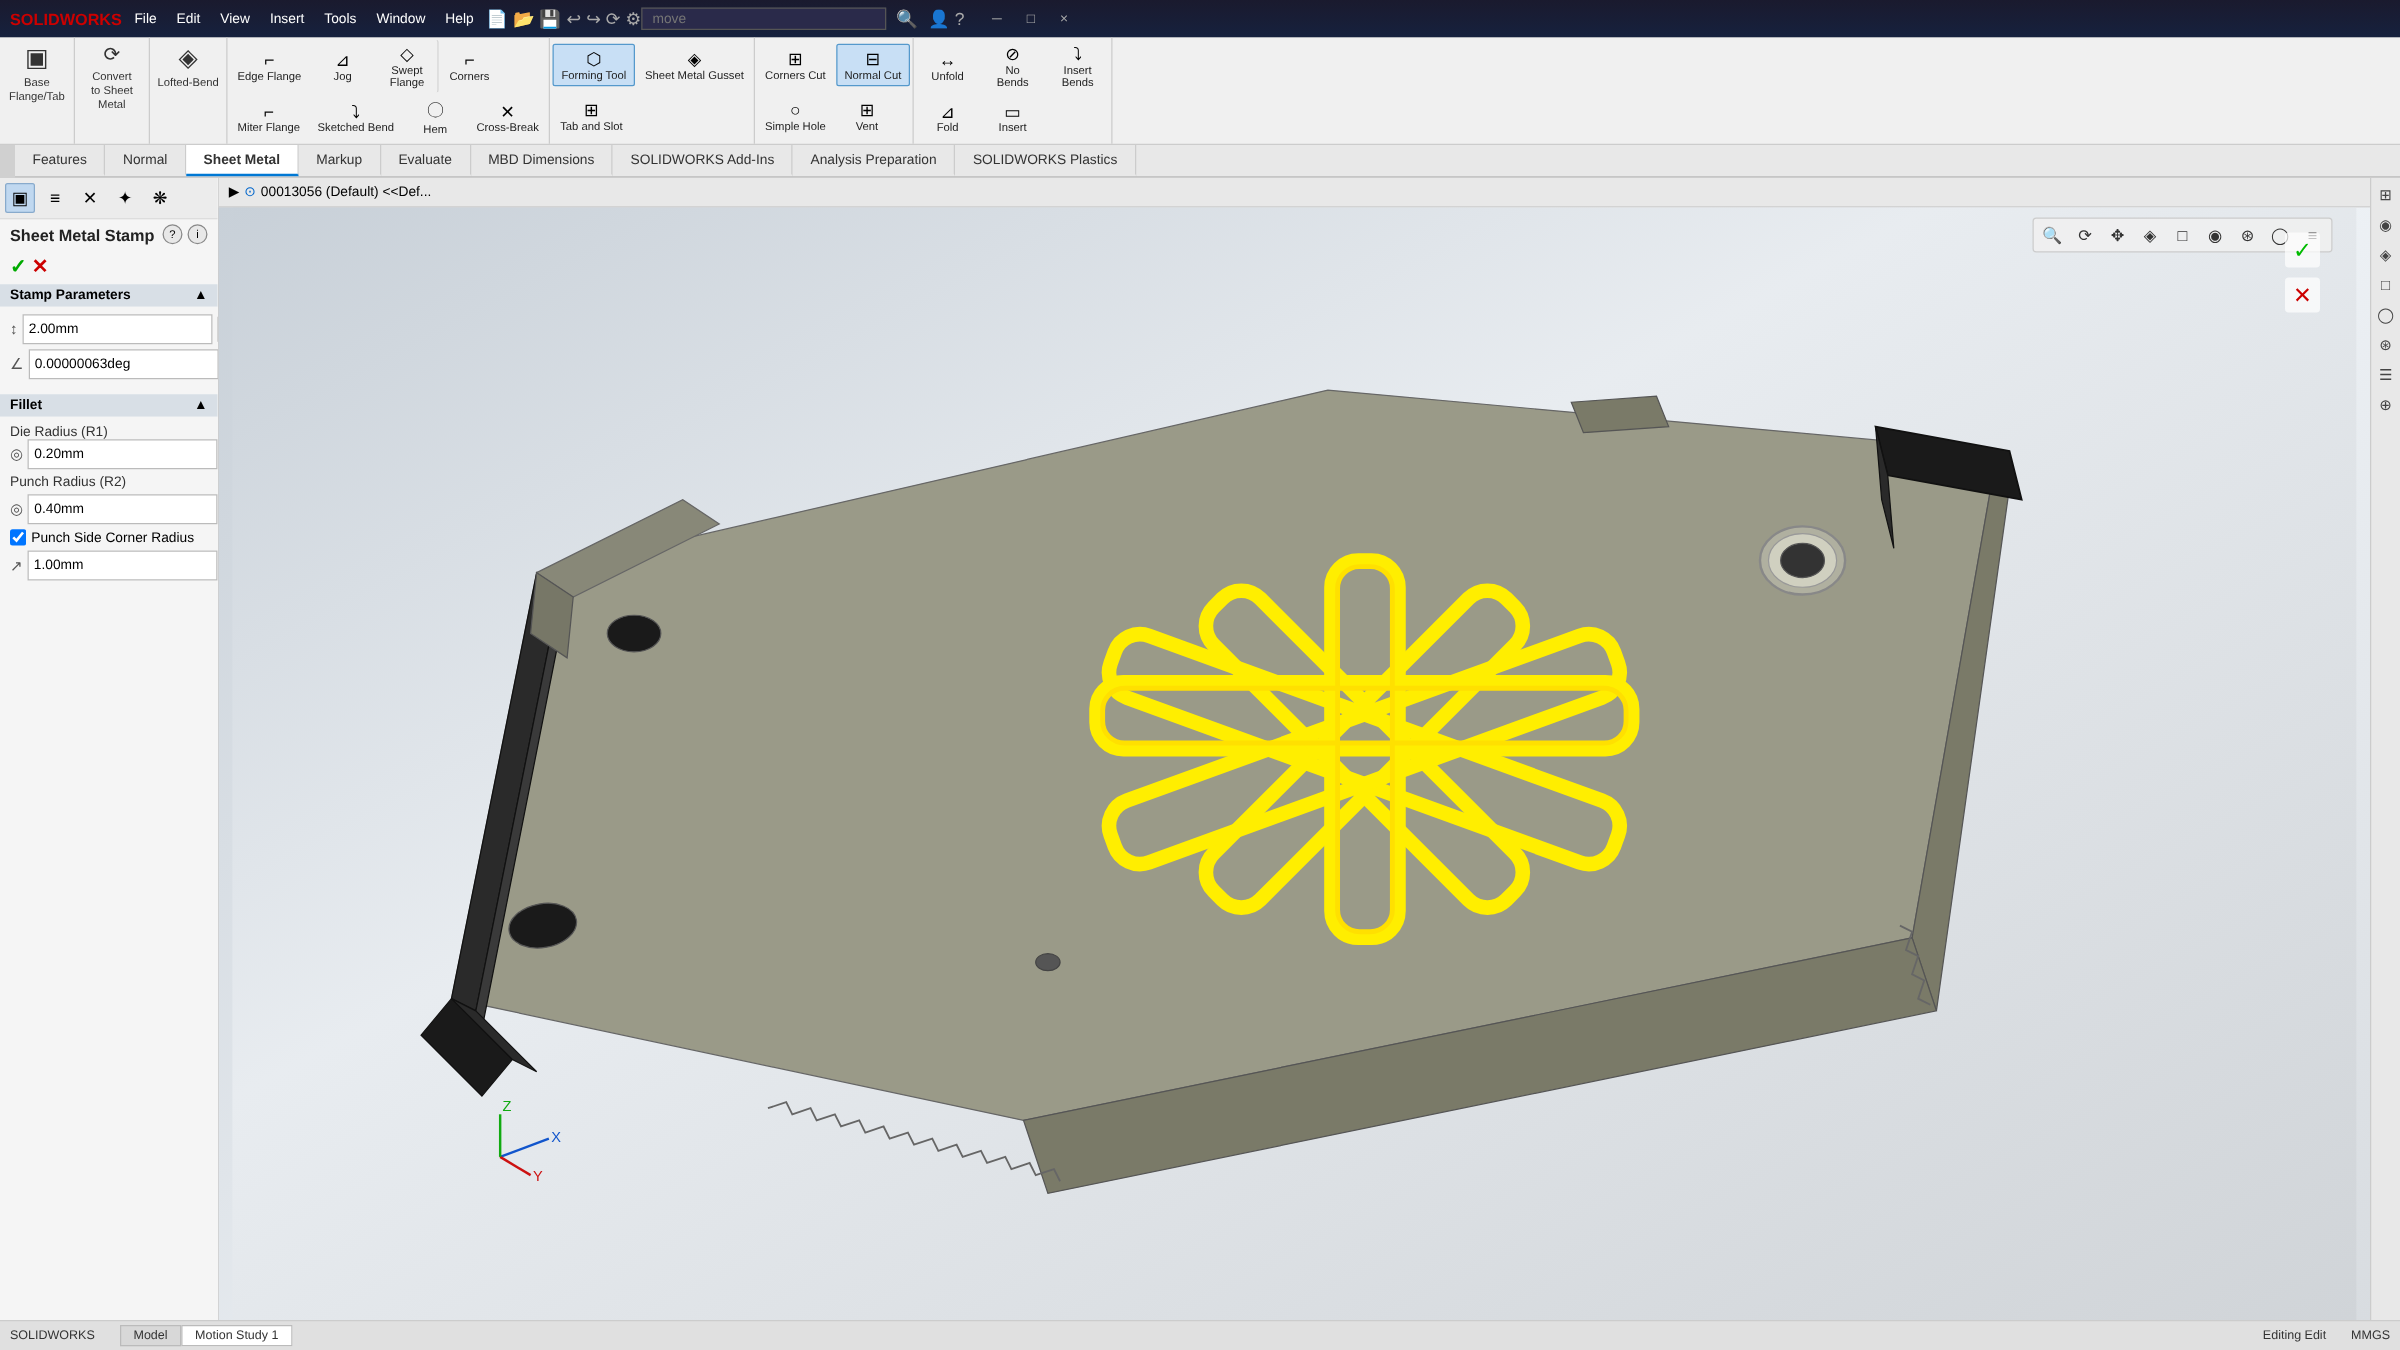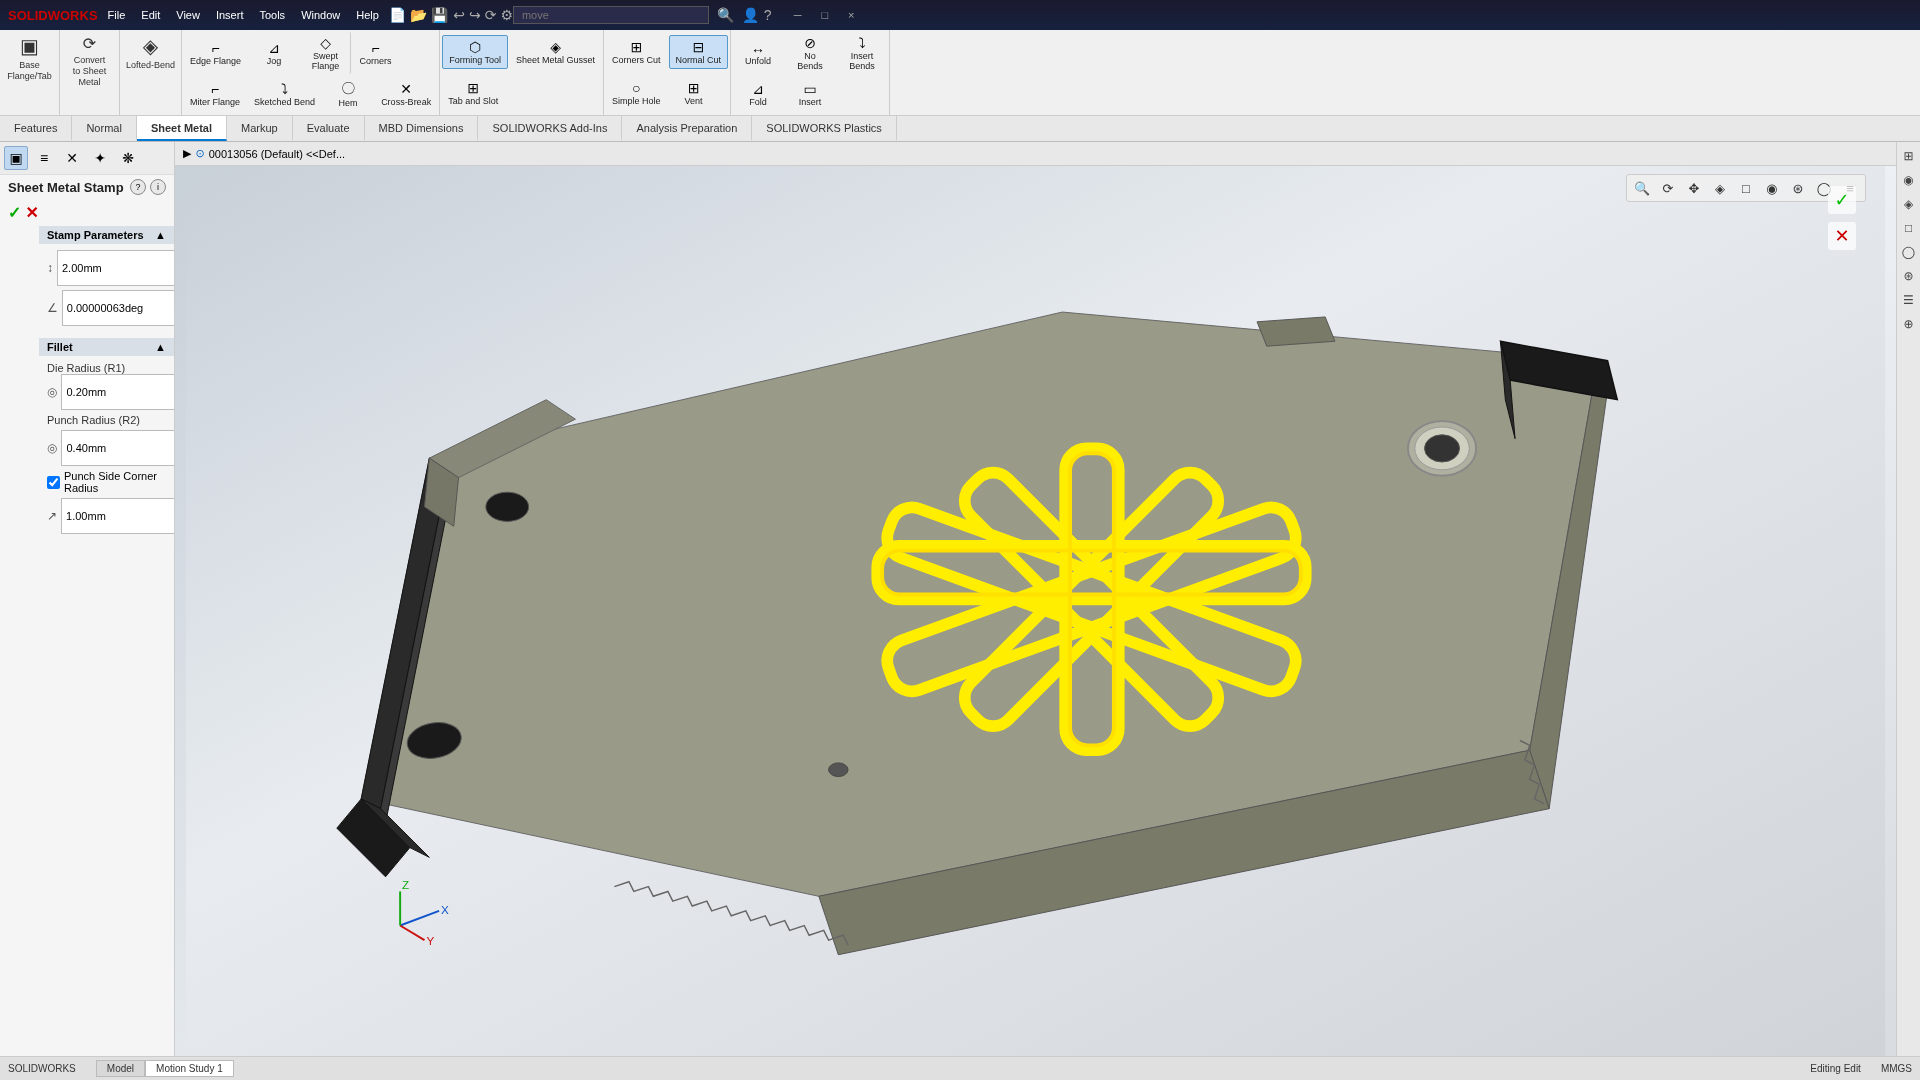--- a/index.html
+++ b/index.html
@@ -67,20 +67,21 @@
     .toolbar-btn .label { font-size: 9px; color: #222; text-align: center; white-space: nowrap; }
     .toolbar-btn-active { background: #c8dff5; border: 1px solid #5599cc; }
 
     
     #tabs {
       height: 26px;
       background: #e8e8e8;
       border-bottom: 1px solid #bbb;
       display: flex;
       align-items: center;
+      margin-left: 12px;
     }
     .tab {
       padding: 4px 14px;
       border-right: 1px solid #ccc;
       cursor: pointer;
       font-size: 11px;
       color: #333;
       height: 100%;
       display: flex;
       align-items: center;
@@ -127,21 +128,20 @@
     .panel-tool {
       width: 24px; height: 24px;
       display: flex; align-items: center; justify-content: center;
       cursor: pointer; border-radius: 2px; font-size: 14px;
     }
     .panel-tool.active { background: #c0d8f0; border: 1px solid #88aacc; }
 
     
     .section {
       margin-bottom: 2px;
-      padding-left: 39px;
     }
     .section-header {
       display: flex;
       align-items: center;
       justify-content: space-between;
       padding: 3px 8px;
       background: #d8dfe6;
       cursor: pointer;
       font-size: 11px;
       font-weight: bold;
@@ -156,21 +156,21 @@
       margin-bottom: 4px;
       gap: 4px;
     }
     .field-icon { font-size: 12px; color: #555; width: 16px; }
     .field-input {
       flex: 1;
       border: 1px solid #bbb;
       background: white;
       padding: 2px 4px;
       font-size: 11px;
-      height: 36px;
+      height: 24px;
     }
     .field-dropdown {
       width: 14px; height: 20px;
       background: #e8e8e8;
       border: 1px solid #bbb;
       display: flex; align-items: center; justify-content: center;
       cursor: pointer; font-size: 9px;
     }
 
     .checkbox-row {

